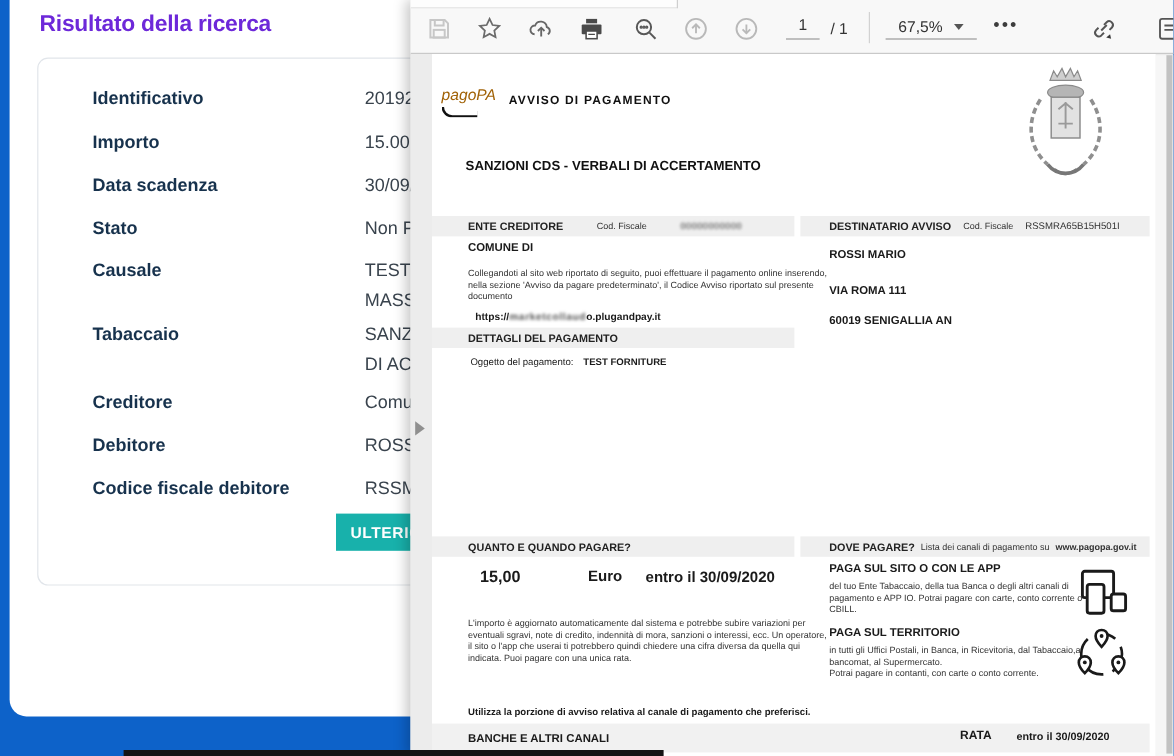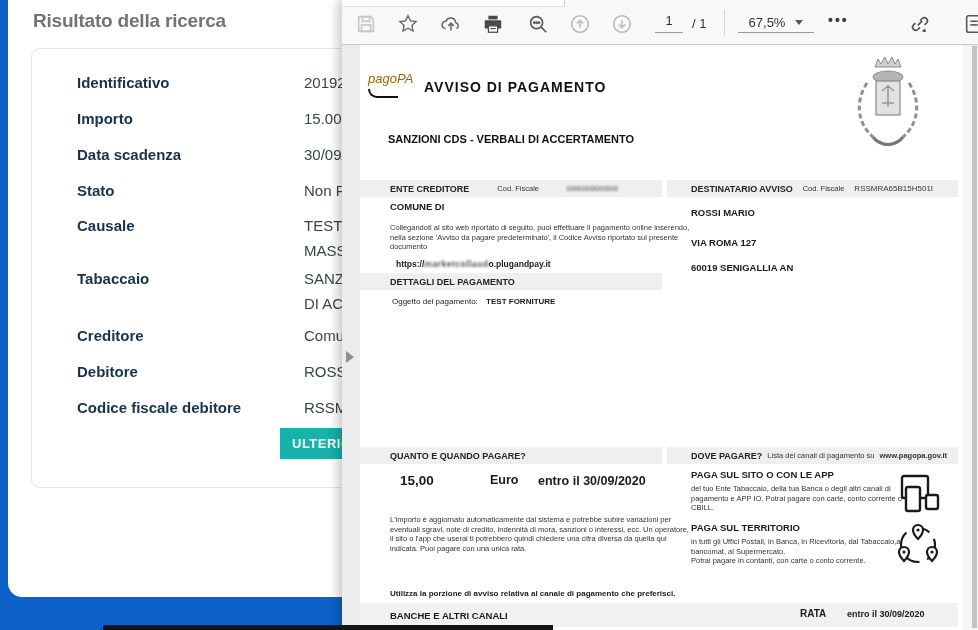--- a/index.html
+++ b/index.html
@@ -5,21 +5,21 @@
   * { margin:0; padding:0; box-sizing:border-box; }
   html,body { width:978px; height:630px; overflow:hidden; background:#0d62c9;
               font-family:"Liberation Sans", sans-serif; }
   #app { position:relative; width:978px; height:630px; overflow:hidden; }
 
   
   .webpage { position:absolute; inset:0; background:#0d62c9; }
   .modal { position:absolute; left:8px; top:0; width:520px; height:597px;
            background:#ffffff; border-radius:0 0 0 14px; }
   .page-title { position:absolute; left:25px; top:10px; font-size:19px; font-weight:bold;
-                color:#737373; letter-spacing:-0.2px; }
+                color:#6d28d9; letter-spacing:-0.2px; }
   .fields-card { position:absolute; left:23px; top:48px; width:480px; height:440px;
                  border:1px solid #e1e5ea; border-radius:9px; background:#fff; }
   .frow-label { position:absolute; left:45px; font-size:15px; font-weight:bold; color:#17324d; }
   .frow-value { position:absolute; left:272px; font-size:15px; color:#39434d; white-space:nowrap; }
   .action-btn { position:absolute; left:272px; top:428px; width:150px; height:31px;
                 background:#18b1ab; color:#fff; border:none; font-family:inherit;
                 font-weight:bold; font-size:13px; letter-spacing:0.5px; text-align:left;
                 padding-left:12px; cursor:pointer; }
   .black-strip { position:absolute; left:103px; top:625px; width:450px; height:5px;
                  background:#141414; z-index:60; }
@@ -200,21 +200,21 @@
       <div class="expand-arrow"></div>
     </div>
     <div class="scrolltrack">
       <div class="scrollthumb"></div>
     </div>
 
     <div class="page">
 
       <div style="position:absolute;left:8px;top:26px;font-size:13px;font-weight:normal;font-style:italic;color:#a16207;">pagoPA</div>
       <div class="pagopa-swoosh"></div>
-      <div style="position:absolute;left:64px;top:34px;font-size:14px;font-weight:bold;letter-spacing:1px;color:#111;">AVVISO  DI  PAGAMENTO</div>
+      <div style="position:absolute;left:64px;top:34px;font-size:10px;font-weight:bold;letter-spacing:1px;color:#111;">AVVISO  DI  PAGAMENTO</div>
       <div style="position:absolute;left:28px;top:68px;font-size:11px;font-weight:bold;color:#111;margin-top:20px;">SANZIONI CDS - VERBALI DI ACCERTAMENTO</div>
 
       <div style="position:absolute;left:487px;top:8px;">
         <svg width="82" height="102" viewBox="0 0 82 102">
           <path d="M28 14 l3-8 3 5 4-7 3 7 4-7 3 7 3-5 3 8 z" fill="#cfcfcf" stroke="#8a8a8a" stroke-width="1"></path>
           <ellipse cx="41" cy="24" rx="15" ry="6" fill="#b5b5b5" stroke="#8a8a8a"></ellipse>
           <rect x="29" y="28" width="24" height="34" fill="#e2e2e2" stroke="#8a8a8a" stroke-width="1.2"></rect>
           <path d="M41 32 v22 M35 38 l6-5 6 5 M35 50 h12" stroke="#9a9a9a" stroke-width="1.6" fill="none"></path>
           <path d="M20 30 C8 48 10 70 26 84" fill="none" stroke="#8f8f8f" stroke-width="3" stroke-dasharray="5 3"></path>
           <path d="M62 30 C74 48 72 70 56 84" fill="none" stroke="#8f8f8f" stroke-width="3" stroke-dasharray="5 3"></path>
@@ -243,21 +243,21 @@
 
       <div class="bar" style="left:0;top:228px;width:302px;padding-left:30px;text-align:right;">
         <span class="bt">DETTAGLI DEL PAGAMENTO</span>
       </div>
       <div style="position:absolute;left:32px;top:252px;font-size:8px;">
         <span>Oggetto del pagamento:</span>
         <span class="b" style="margin-left:6px;">TEST FORNITURE</span>
       </div>
 
       <div style="position:absolute;left:331px;top:162px;font-size:9.5px;font-weight:bold;">ROSSI MARIO</div>
-      <div style="position:absolute;left:331px;top:192px;font-size:9.5px;font-weight:bold;">VIA ROMA 127</div>
+      <div style="position:absolute;left:331px;top:192px;font-size:9.5px;font-weight:bold;">VIA ROMA 111</div>
       <div style="position:absolute;left:331px;top:217px;font-size:9.5px;font-weight:bold;">60019 SENIGALLIA AN</div>
 
       <div class="bar" style="left:0;top:402px;width:302px;padding-left:30px;">
         <span class="bt">QUANTO E QUANDO PAGARE?</span>
       </div>
       <div style="position:absolute;left:40px;top:428px;font-size:13.5px;font-weight:bold;">15,00</div>
       <div style="position:absolute;left:130px;top:428px;font-size:12.5px;font-weight:bold;">Euro</div>
       <div style="position:absolute;left:178px;top:429px;font-size:12.5px;font-weight:bold;">entro il 30/09/2020</div>
       <div class="sm" style="position:absolute;left:30px;top:470px;width:300px;">L'importo è aggiornato automaticamente dal sistema e potrebbe subire variazioni per eventuali sgravi, note di credito, indennità di mora, sanzioni o interessi, ecc. Un operatore, il sito o l'app che userai ti potrebbero quindi chiedere una cifra diversa da quella qui indicata. Puoi pagare con una unica rata.</div>
       <div style="position:absolute;left:30px;top:544px;font-size:8px;font-weight:bold;">Utilizza la porzione di avviso relativa al canale di pagamento che preferisci.</div>

